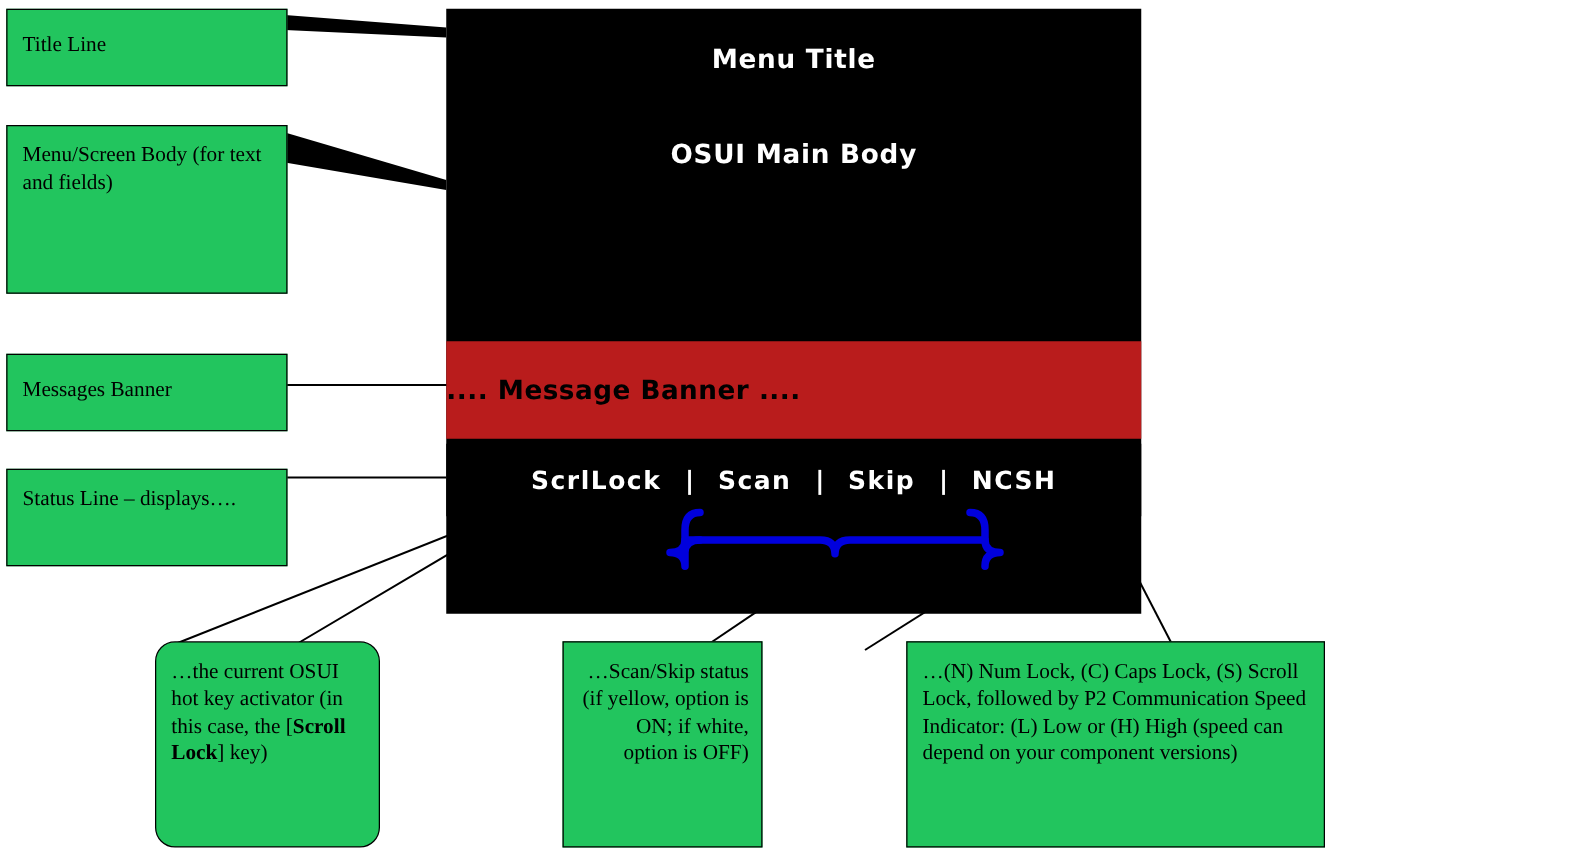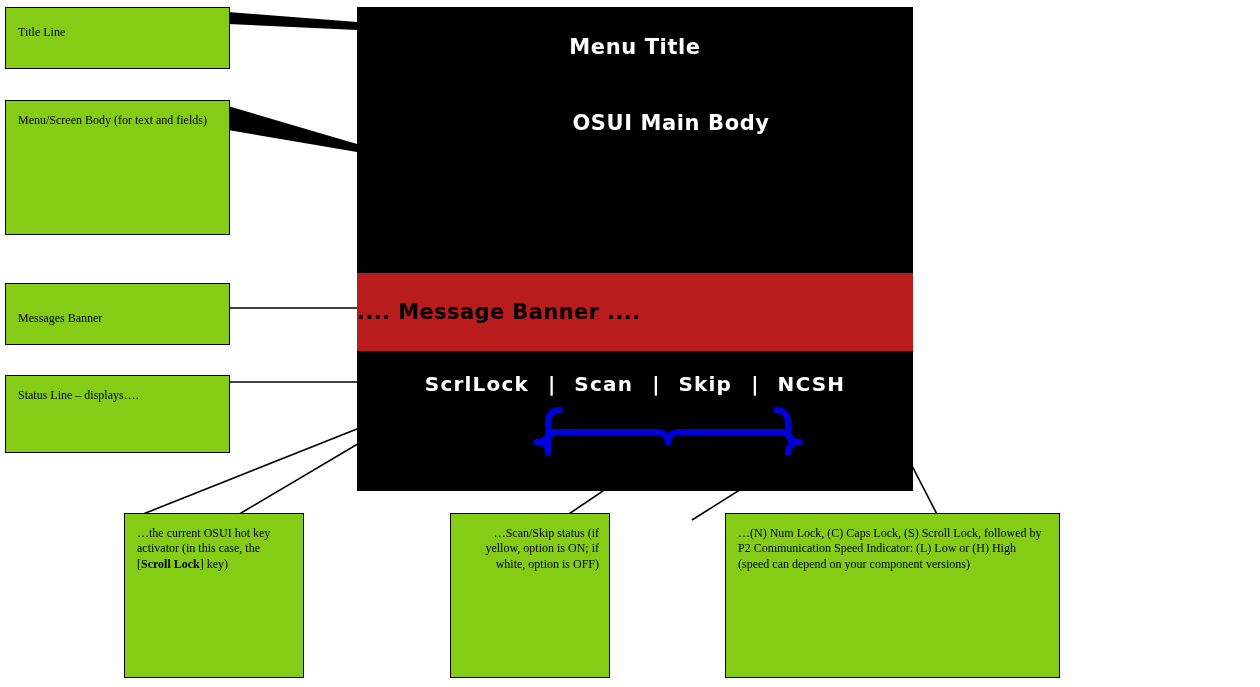--- a/index.html
+++ b/index.html
@@ -37,21 +37,20 @@
     position: absolute;
     left: 0; top: 28px;
     width: 100%;
     font-size: 21px;
   }
   #osui-body-text {
     position: absolute;
     left: 0; top: 104px;
     width: 100%;
     font-size: 21px;
-    padding-left: 36px;
   }
   #osui-banner {
     position: absolute;
     left: 0;
     top: 266px;
     width: 556px;
     height: 78px;
     background: #b91c1c;
     display: flex;
     align-items: center;
@@ -89,24 +88,24 @@
     font-weight: bold;
     color: #ffffff;
     font-size: 20px;
     padding: 0 8px;
   }
 
   
   .callout {
     position: absolute;
     box-sizing: border-box;
-    background: #84cc16;
+    background: #22c55e;
     border: 1.6px solid #000000;
     font-family: "Liberation Serif", serif;
-    font-size: 12px;
+    font-size: 17px;
     line-height: 1.28;
     color: #000000;
   }
   .callout .txt {
     position: absolute;
     left: 12px;
     right: 10px;
   }
 
   
@@ -181,28 +180,28 @@
 
 <div class="callout" style="left:5px;  top:7px;   width:225px; height:62px;">
   <div class="txt" style="top:17px;">Title Line</div>
 </div>
 
 <div class="callout" style="left:5px;  top:100px; width:225px; height:135px;">
   <div class="txt" style="top:12px;">Menu/Screen Body (for text and fields)</div>
 </div>
 
 <div class="callout" style="left:5px;  top:283px; width:225px; height:62px;">
-  <div class="txt" style="top:17px;margin-top:10px;">Messages Banner</div>
+  <div class="txt" style="top:17px;">Messages Banner</div>
 </div>
 
 <div class="callout" style="left:5px;  top:375px; width:225px; height:78px;">
   <div class="txt" style="top:12px;">Status Line – displays….</div>
 </div>
 
-<div class="callout" style="left:124px; top:513px; width:180px; height:165px;">
+<div class="callout" style="left:124px; top:513px; width:180px; height:165px;border-radius:16px;">
   <div class="txt" style="top:12px;"><span>…the current OSUI hot key activator (in this case, the [</span><b>Scroll Lock</b><span>] key)</span></div>
 </div>
 
 <div class="callout" style="left:450px; top:513px; width:160px; height:165px;">
   <div class="txt" style="top:12px;text-align:right;">…Scan/Skip status (if yellow, option is ON; if white, option is OFF)</div>
 </div>
 
 <div class="callout" style="left:725px; top:513px; width:335px; height:165px;">
   <div class="txt" style="top:12px;">…(N) Num Lock, (C)  Caps Lock, (S) Scroll Lock, followed by  P2 Communication Speed Indicator: (L) Low or (H) High (speed can depend on your component versions)</div>
 </div>

